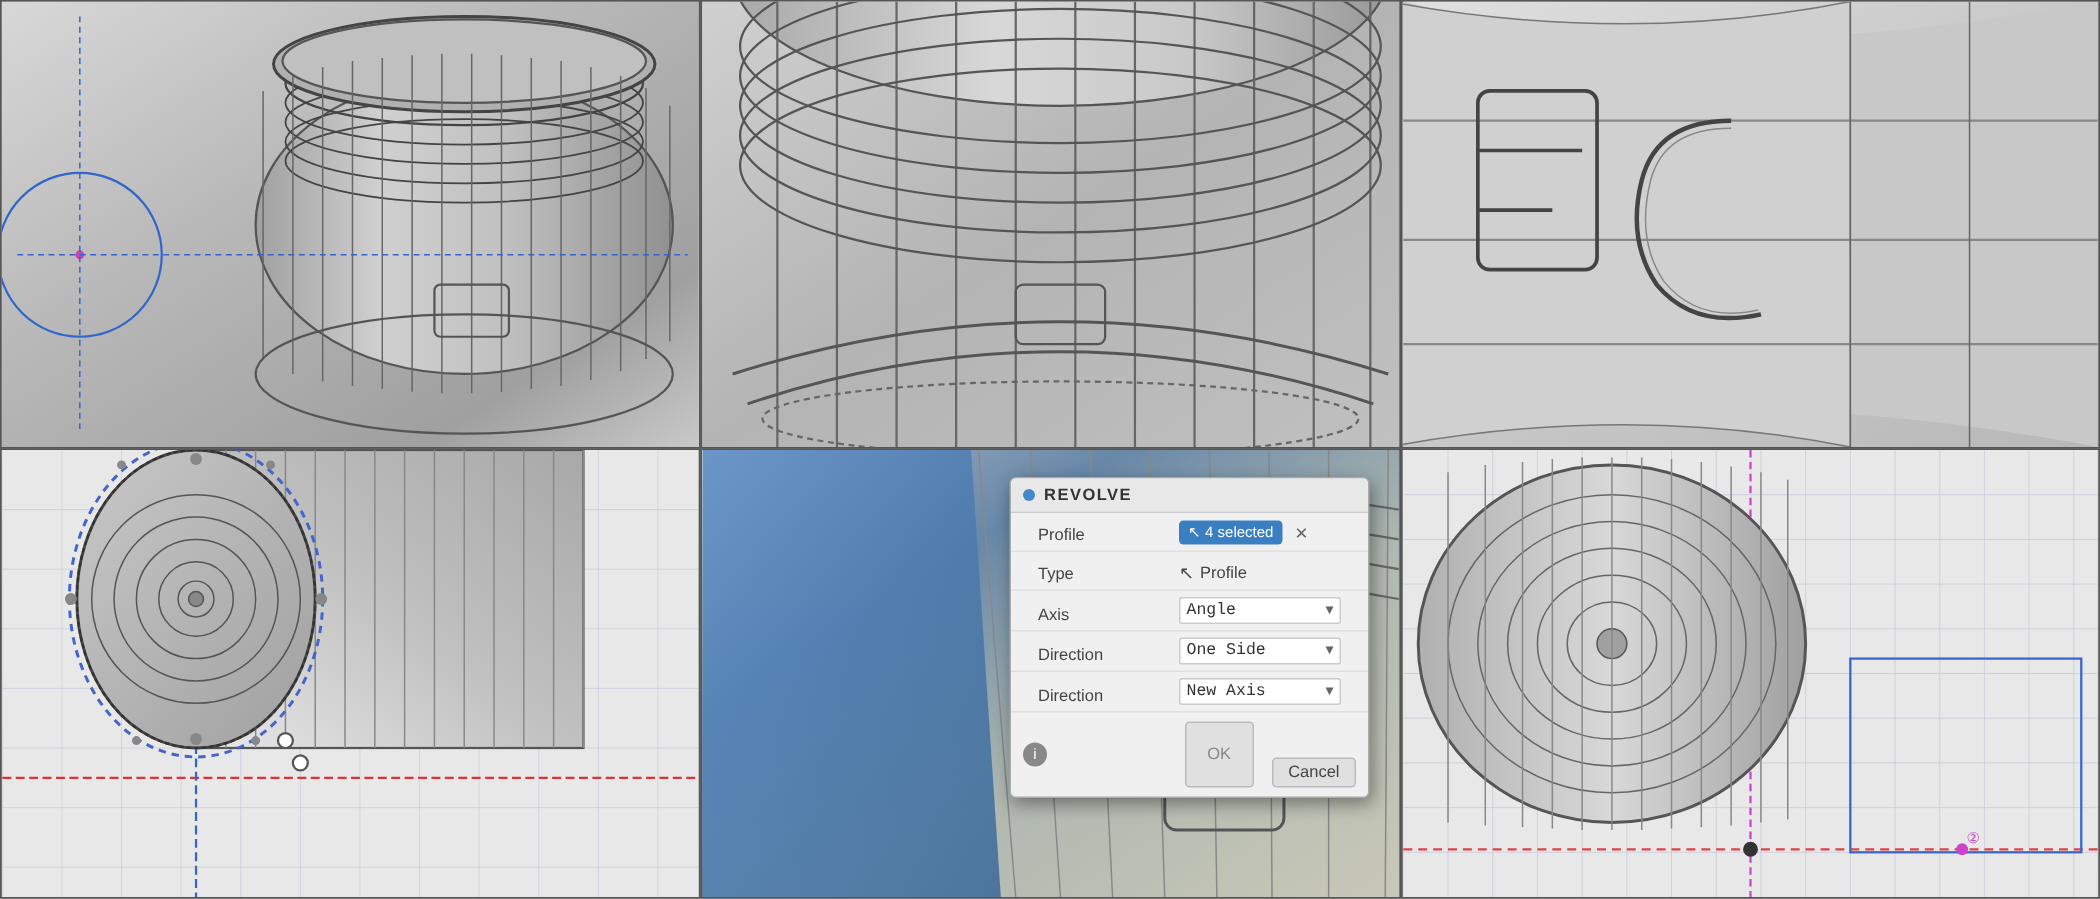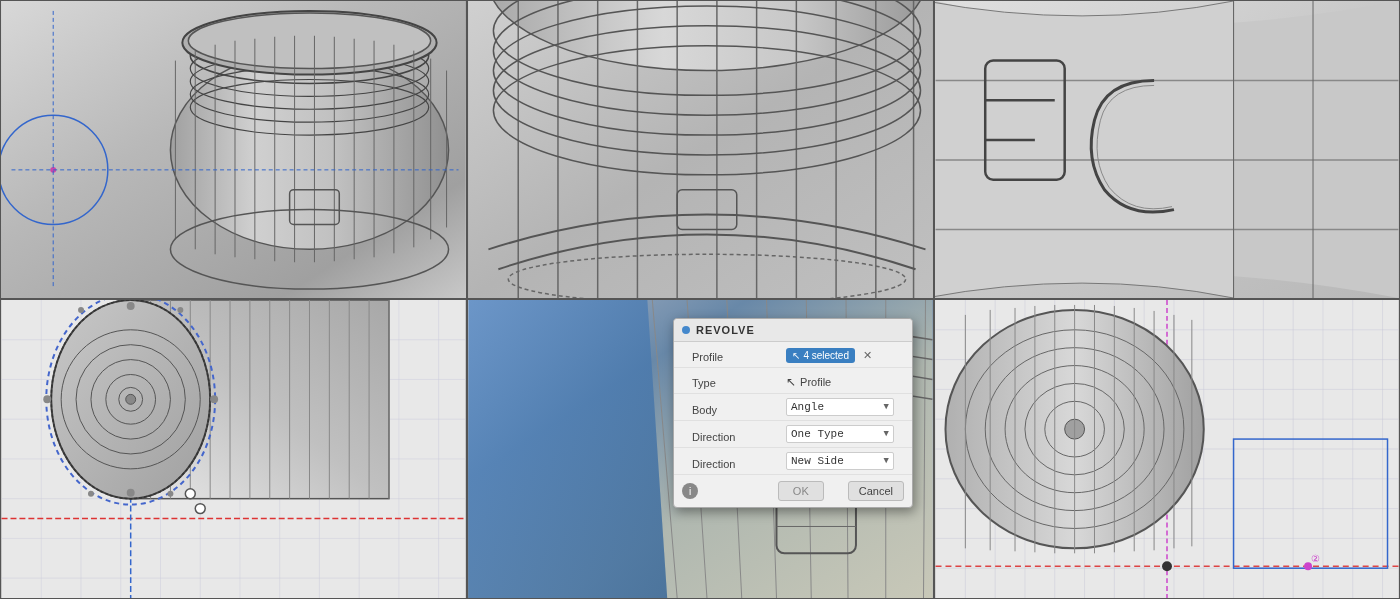--- a/index.html
+++ b/index.html
@@ -174,41 +174,42 @@
       color: white;
       font-size: 10px;
       display: flex;
       align-items: center;
       justify-content: center;
       cursor: pointer;
     }
 
     .dialog-buttons {
       display: flex;
-      gap: 24px;
+      gap: 12px;
     }
 
     .btn-ok {
       background: #e0e0e0;
       border: 1px solid #bbb;
       border-radius: 3px;
       padding: 3px 14px;
       font-size: 11px;
       color: #888;
       cursor: pointer;
     }
 
     .btn-cancel {
       background: #e0e0e0;
       border: 1px solid #bbb;
       border-radius: 3px;
       padding: 3px 10px;
       font-size: 11px;
       color: #444;
       cursor: pointer;
+      margin-top: 24px;
     }
 
     
     svg {
       position: absolute;
       top: 0; left: 0;
       width: 100%;
       height: 100%;
     }
   </style>
@@ -513,42 +514,42 @@
       <div class="dialog-row">
         <span class="dialog-label">Type</span>
         <div class="dialog-value">
           <div class="select-btn">
             <span class="select-icon">↖</span>
             <span>Profile</span>
           </div>
         </div>
       </div>
       <div class="dialog-row">
-        <span class="dialog-label">Body</span>
+        <span class="dialog-label">Axis</span>
         <div class="dialog-value">
           <div class="dropdown-value">
             <span>Angle</span>
             <span class="dropdown-arrow">▼</span>
           </div>
         </div>
       </div>
       <div class="dialog-row">
         <span class="dialog-label">Direction</span>
         <div class="dialog-value">
           <div class="dropdown-value">
-            <span>One Type</span>
+            <span>One Side</span>
             <span class="dropdown-arrow">▼</span>
           </div>
         </div>
       </div>
       <div class="dialog-row">
         <span class="dialog-label">Direction</span>
         <div class="dialog-value">
           <div class="dropdown-value">
-            <span>New Side</span>
+            <span>New Axis</span>
             <span class="dropdown-arrow">▼</span>
           </div>
         </div>
       </div>
       <div class="dialog-footer">
         <div class="info-icon">i</div>
         <div class="dialog-buttons">
           <button class="btn-ok">OK</button>
           <button class="btn-cancel">Cancel</button>
         </div>

